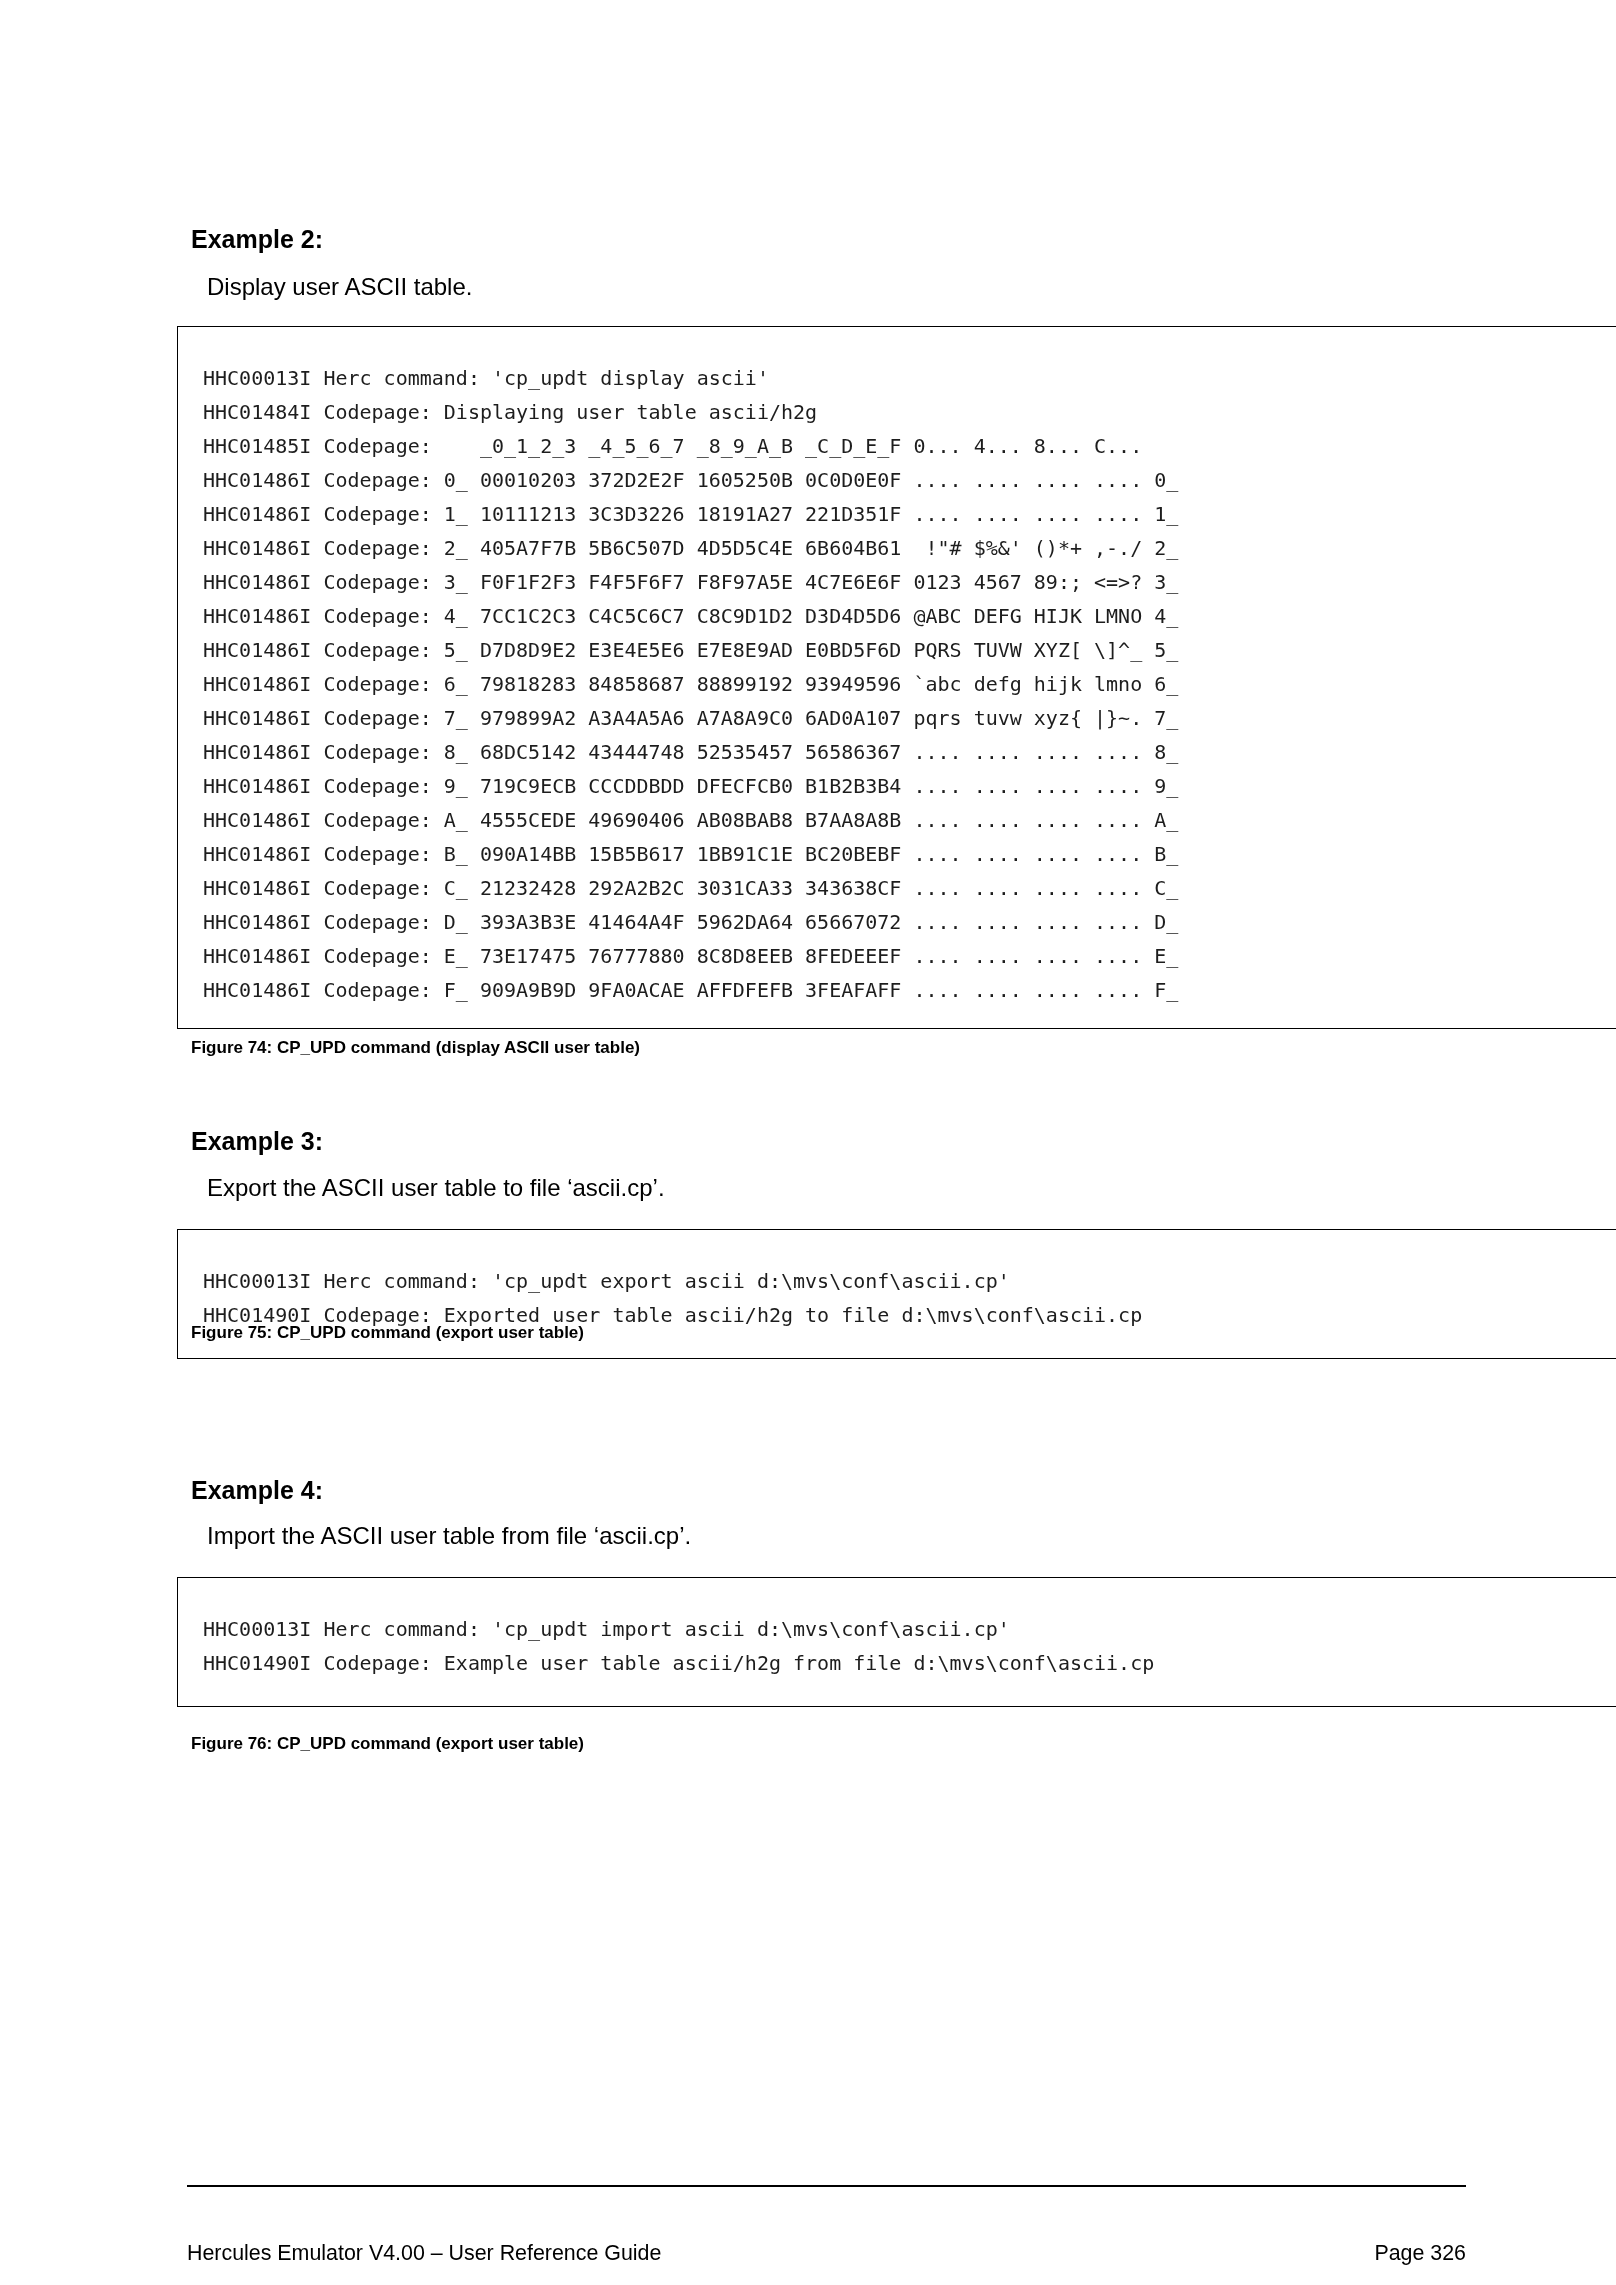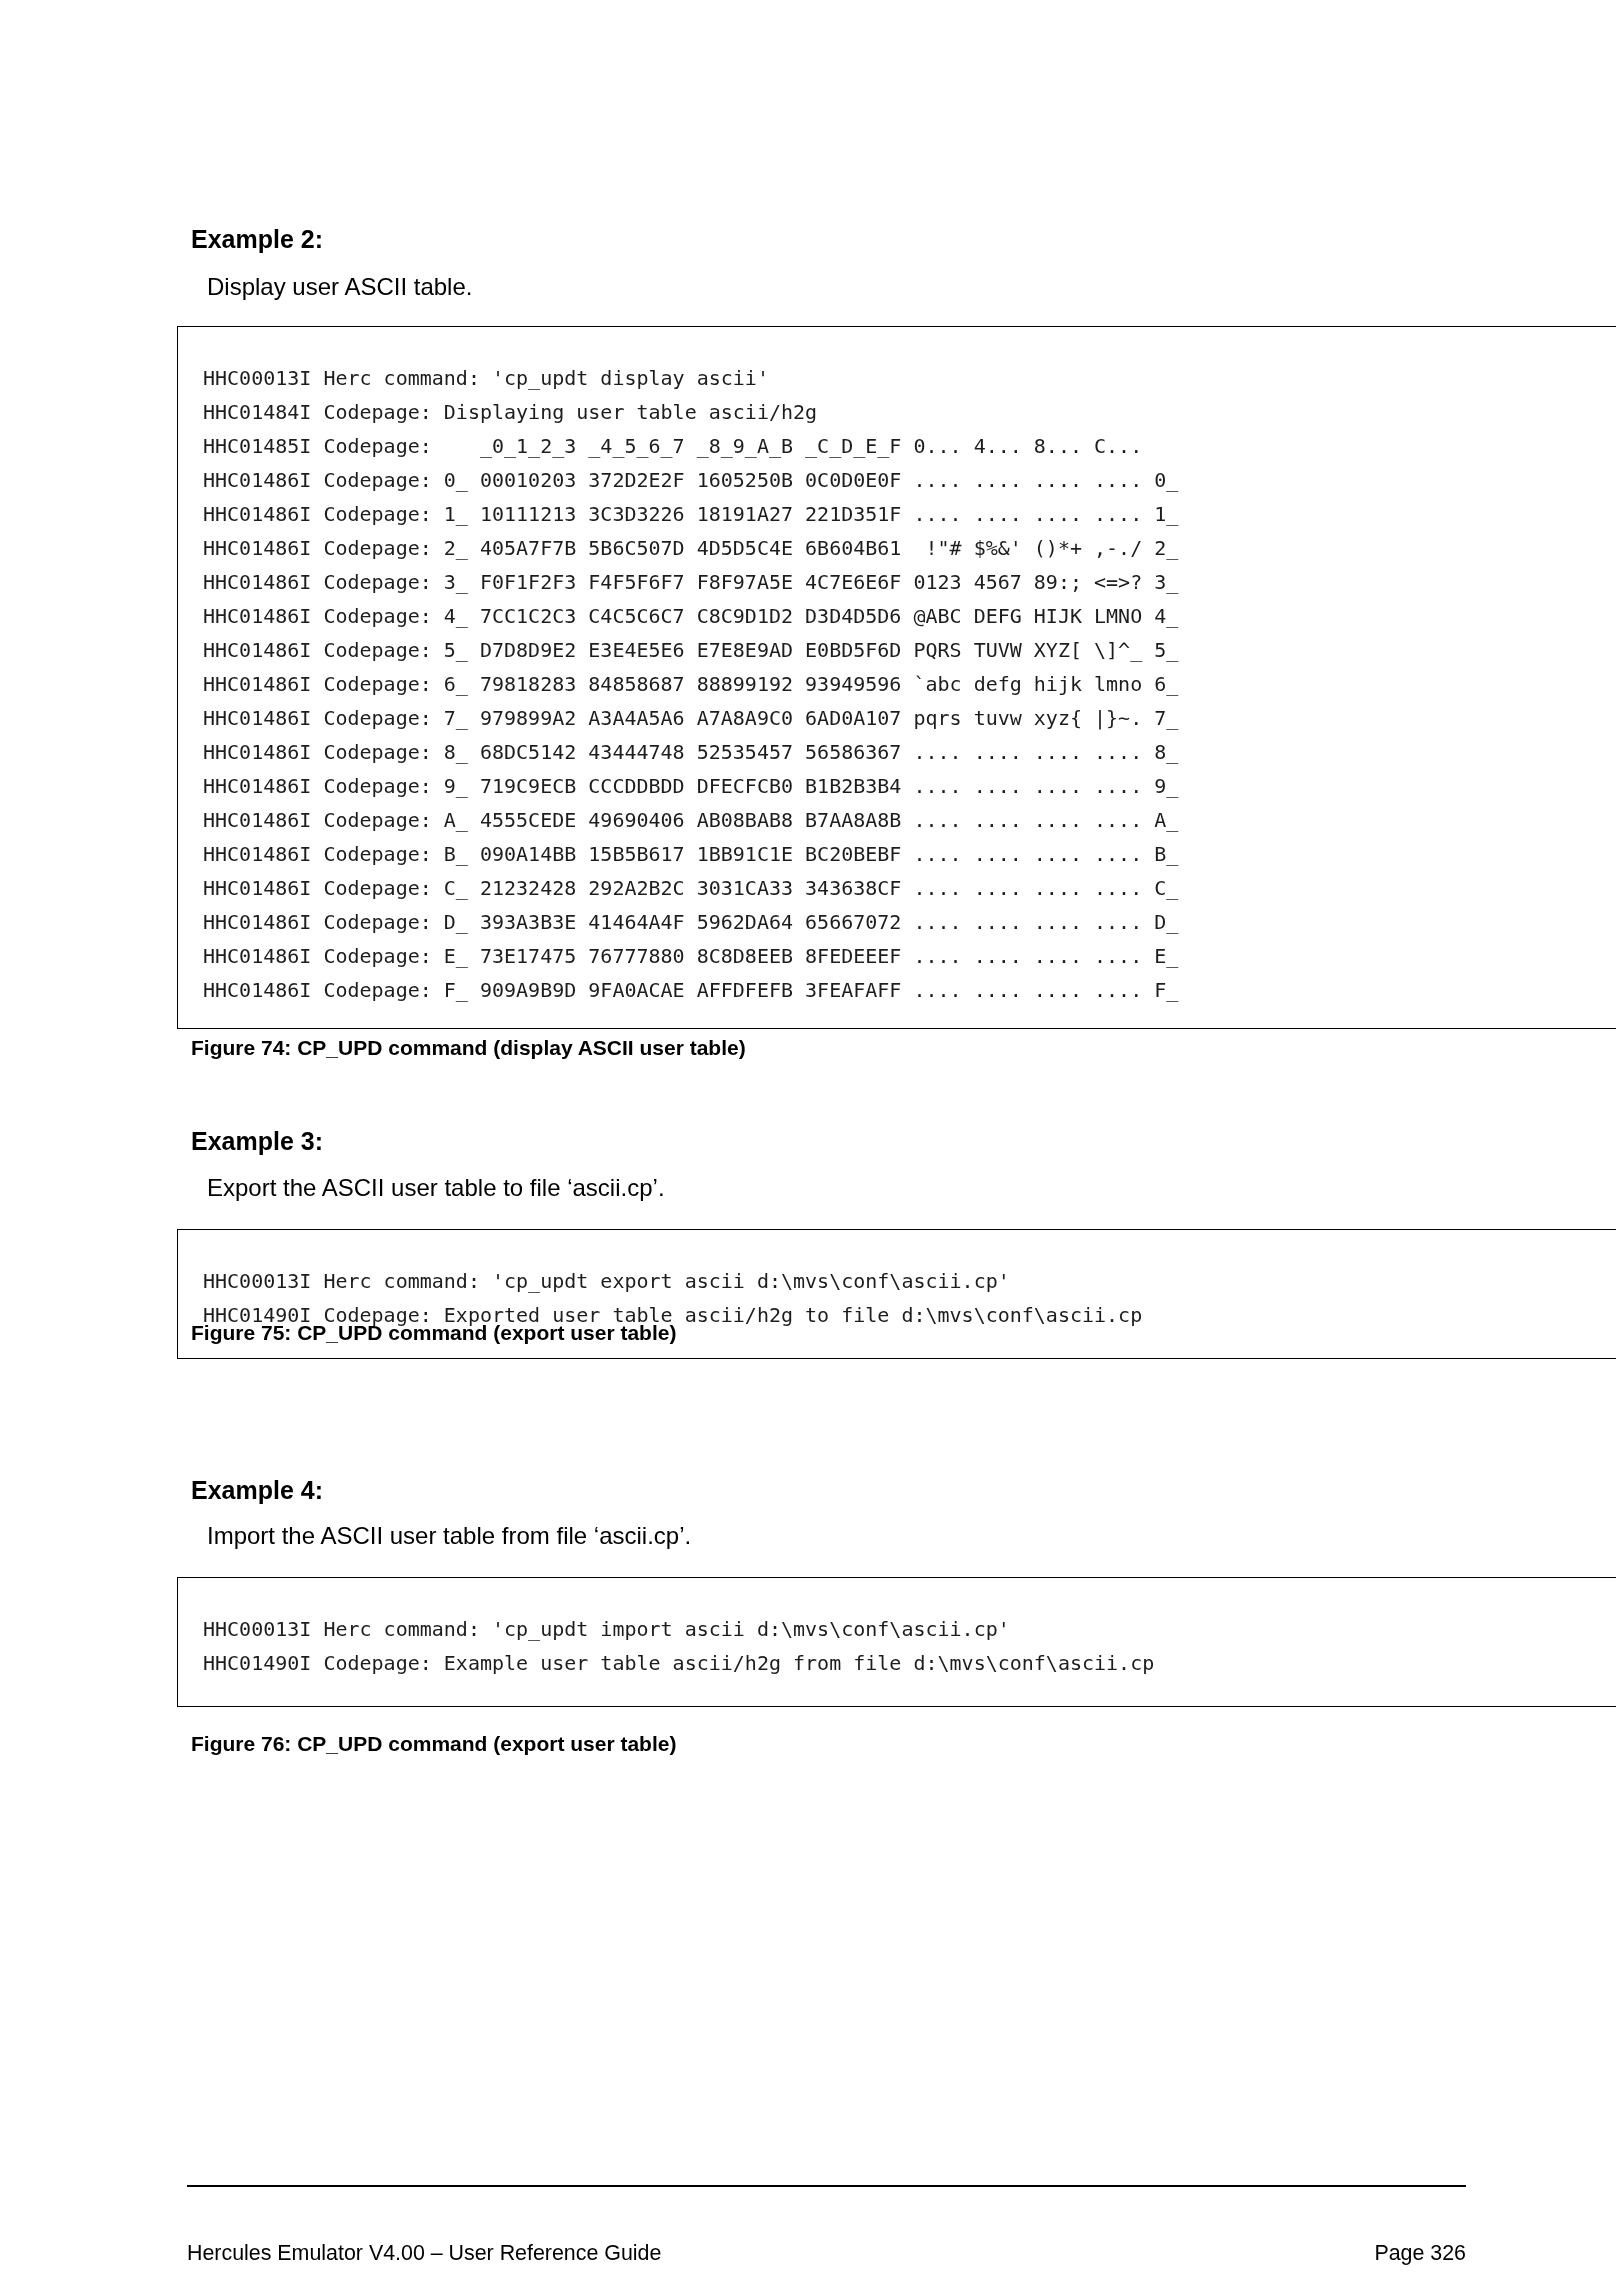--- a/index.html
+++ b/index.html
@@ -20,21 +20,21 @@
     line-height: 30px;
   }
   .desc {
     left: 191px;
     font-size: 24px;
     line-height: 30px;
     margin-left: 16px;
   }
   .caption {
     left: 191px;
-    font-size: 21px;
+    font-size: 17px;
     font-weight: bold;
     line-height: 30px;
   }
   .codebox {
     left: 177px;
     width: 1600px;
     border: 1.9px solid #000000;
     background: #ffffff;
     box-sizing: border-box;
   }

